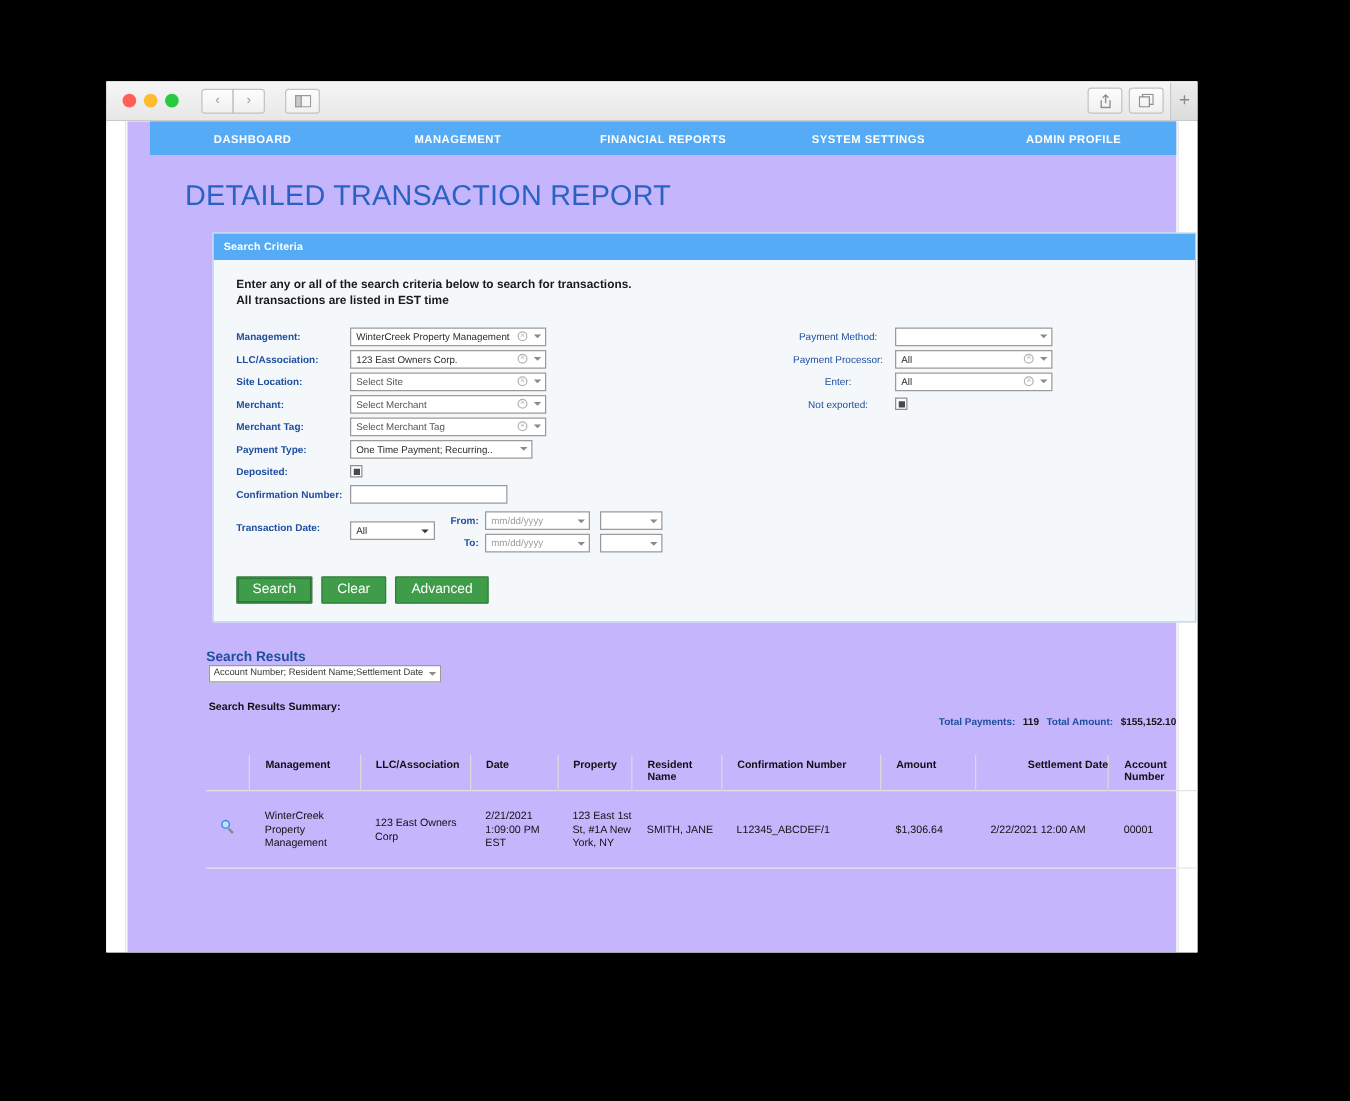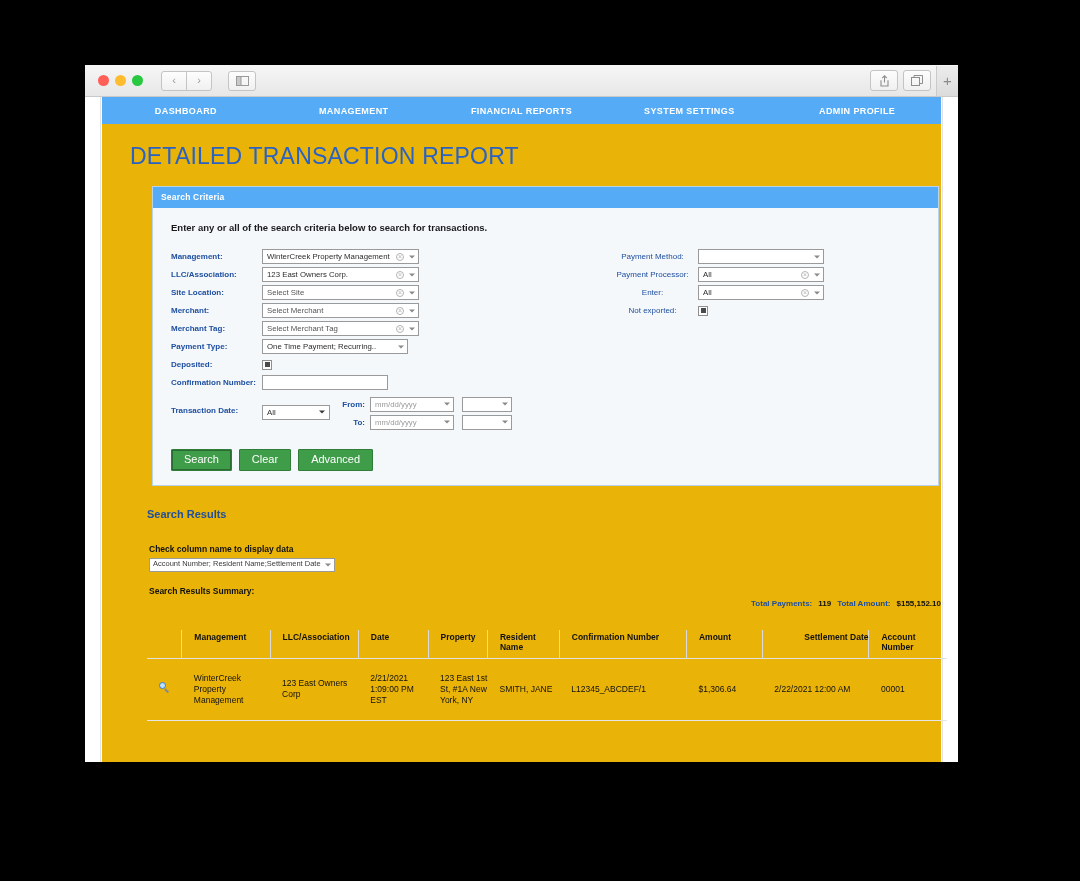--- a/index.html
+++ b/index.html
@@ -74,21 +74,22 @@
     position: absolute; top: 0; bottom: 0;
     width: 16px; background: #ffffff;
     border-right: 1px solid #e3e3e3;
   }
   .gutter.left  { left: 0; }
   .gutter.right { right: 0; border-right: none; border-left: 1px solid #e3e3e3; }
 
   #app-canvas {
     position: absolute;
     left: 17px; right: 17px; top: 0; bottom: 0;
-    background: #eab308;
+    background: #c4b5fd;
+    padding-left: 18px;
   }
 
   
   #main-nav {
     height: 27px;
     background: #55abf5;
     display: flex;
     align-items: center;
   }
   .nav-item {
@@ -406,20 +407,21 @@
       </div>
 
       <div id="page-title">DETAILED TRANSACTION REPORT</div>
 
       <div id="search-panel">
         <div id="search-panel-header">Search Criteria</div>
         <div id="search-panel-body">
 
           <div class="intro-text">
             <div>Enter any or all of the search criteria below to search for transactions.</div>
+            <div>All transactions are listed in EST time</div>
           </div>
 
           <div class="form-area">
 
             <div class="frow">
               <div class="flabel">Management:</div>
               <div class="combo w-wide">
                 <span>WinterCreek Property Management</span>
                 <span class="clear-x">×</span>
                 <span class="caret"></span>
@@ -552,21 +554,20 @@
             <button class="gbtn">Clear</button>
             <button class="gbtn">Advanced</button>
           </div>
 
         </div>
       </div>
 
       <div id="results-section">
         <div id="results-title">Search Results</div>
 
-        <div class="col-picker-label">Check column name to display data</div>
         <div id="column-picker">
           <span>Account Number; Resident Name;Settlement Date</span>
           <span class="mini-caret"></span>
         </div>
 
         <div class="summary-wrap">
           <div class="summary-title">Search Results Summary:</div>
           <div class="summary-line">
             <span class="sum-key">Total Payments:</span>
             <span class="sum-val">119</span>

